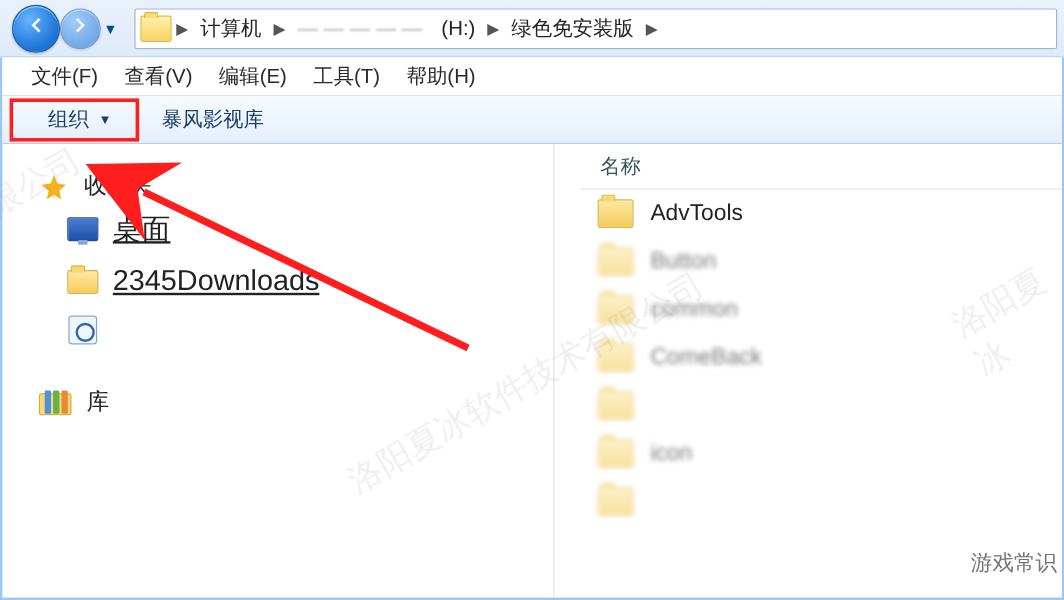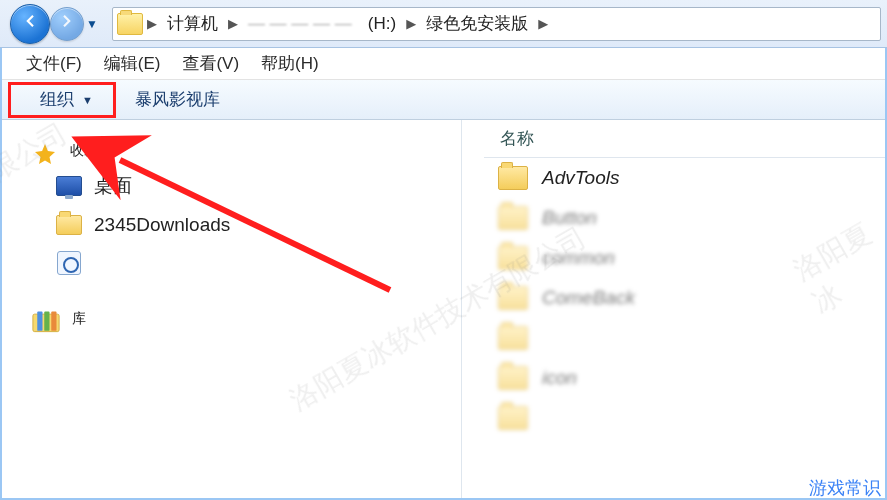--- a/index.html
+++ b/index.html
@@ -80,48 +80,48 @@
 
   
   .annot-arrow { position:absolute; left:60px; top:120px; pointer-events:none; }
 
   
   .body { flex:1; display:flex; overflow:hidden; }
   .navpane { width:460px; border-right:1px solid #dee6ee; padding:22px 10px 0 30px; }
   .content { flex:1; padding:0 0 12px 22px; overflow:hidden; }
 
   .np-group { margin-bottom:28px; }
-  .np-head { display:flex; align-items:flex-start; gap:12px; font-size:14px; cursor:pointer; }
-  .np-item { display:flex; align-items:center; gap:12px; font-size:19px; padding:7px 0 7px 24px; cursor:pointer; }
+  .np-head { display:flex; align-items:flex-end; gap:12px; font-size:19px; cursor:pointer; }
+  .np-item { display:flex; align-items:center; gap:12px; font-size:24px; padding:7px 0 7px 24px; cursor:pointer;text-decoration:underline; }
 
   .ic { width:26px; height:24px; display:inline-flex; align-items:center; justify-content:center; flex-shrink:0; }
   .ic-star svg{fill:#f3b31c;}
   .ic-monitor{width:26px;height:20px;background:linear-gradient(#4a7dd6,#1e4fa7);border:1px solid #244d90;border-radius:2px; position:relative;}
   .ic-monitor:after{content:"";position:absolute;left:8px;right:8px;bottom:-4px;height:4px;background:#8aa8cd;border-radius:1px;}
   .ic-folder{width:26px;height:20px;background:linear-gradient(#ffe9a3,#f4cd5b);border:1px solid #dcb245;border-radius:2px;position:relative;}
   .ic-folder:before{content:"";position:absolute;left:2px;top:-5px;width:10px;height:5px;background:#f9d874;border:1px solid #dcb245;border-bottom:none;border-radius:2px 2px 0 0;}
   .ic-folder.dl:after{content:"";position:absolute;left:9px;top:4px;width:0;height:0;border-left:5px solid transparent;border-right:5px solid transparent;border-top:8px solid #2f820e;}
   .ic-recent{width:24px;height:24px;border:1px solid #86a7cf;border-radius:3px;background:#f0f6ff;position:relative;}
   .ic-recent:before{content:"";position:absolute;left:5px;top:5px;width:12px;height:12px;border:2px solid #2f66b2;border-radius:50%;}
   .ic-lib{width:28px;height:24px;}
   .ic-lib svg{width:28px;height:24px;}
   .ic-film{width:26px;height:24px;background:#2b63bb;border:1px solid #1a4383;border-radius:2px;position:relative;}
   .ic-film:before,.ic-film:after{content:"";position:absolute;top:0;bottom:0;width:4px;
     background:repeating-linear-gradient(#fff 0,#fff 2px,#2b63bb 2px,#2b63bb 5px);}
   .ic-film:before{left:0;} .ic-film:after{right:0;}
 
   
   .col-header { height:38px; border-bottom:1px solid #dfe6ee; display:flex; align-items:center; padding-left:16px; color:#355; font-size:17px; }
-  .file-row { display:flex; align-items:center; gap:14px; padding:8px 0 8px 14px; font-size:19px; cursor:pointer;font-style:italic; }
+  .file-row { display:flex; align-items:center; gap:14px; padding:8px 0 8px 14px; font-size:19px; cursor:pointer; }
   .file-row .ic-folder{width:30px;height:24px;}
   .file-row span{white-space:nowrap;}
   .file-row.blurred span{filter: blur(2px) opacity(.6);}
 
   
-  .corner-wm { position:fixed; right:6px; bottom:0; color:#3b82f6; font-size:18px; pointer-events:none; }
+  .corner-wm { position:fixed; right:6px; bottom:19px; color:#737373; font-size:18px; pointer-events:none; }
 
   
   .diag-wm { position:fixed; color:rgba(120,120,120,.12); font-size:28px; transform:rotate(-30deg); pointer-events:none; }
 </style>
 </head>
 <body>
 
 <div class="nav-strip">
   <div class="nav-buttons">
     <div class="nav-btn back">
@@ -151,22 +151,23 @@
     <span class="crumb-sep">▶</span>
     <span class="crumb">绿色免安装版</span>
     <span class="crumb-sep">▶</span>
   </div>
 </div>
 
 <div class="window">
 
   <div class="menubar">
     <span class="menu-item">文件(F)</span>
+    <span class="menu-item">查看(V)</span>
     <span class="menu-item">编辑(E)</span>
-    <span class="menu-item">查看(V)</span>
+    <span class="menu-item">工具(T)</span>
     <span class="menu-item">帮助(H)</span>
   </div>
 
   <div class="cmdbar">
     <div class="organize-highlight"></div>
     <div class="cmd-btn">
       <span>组织</span>
       <span class="chev">▼</span>
     </div>
     <div class="cmd-btn">

